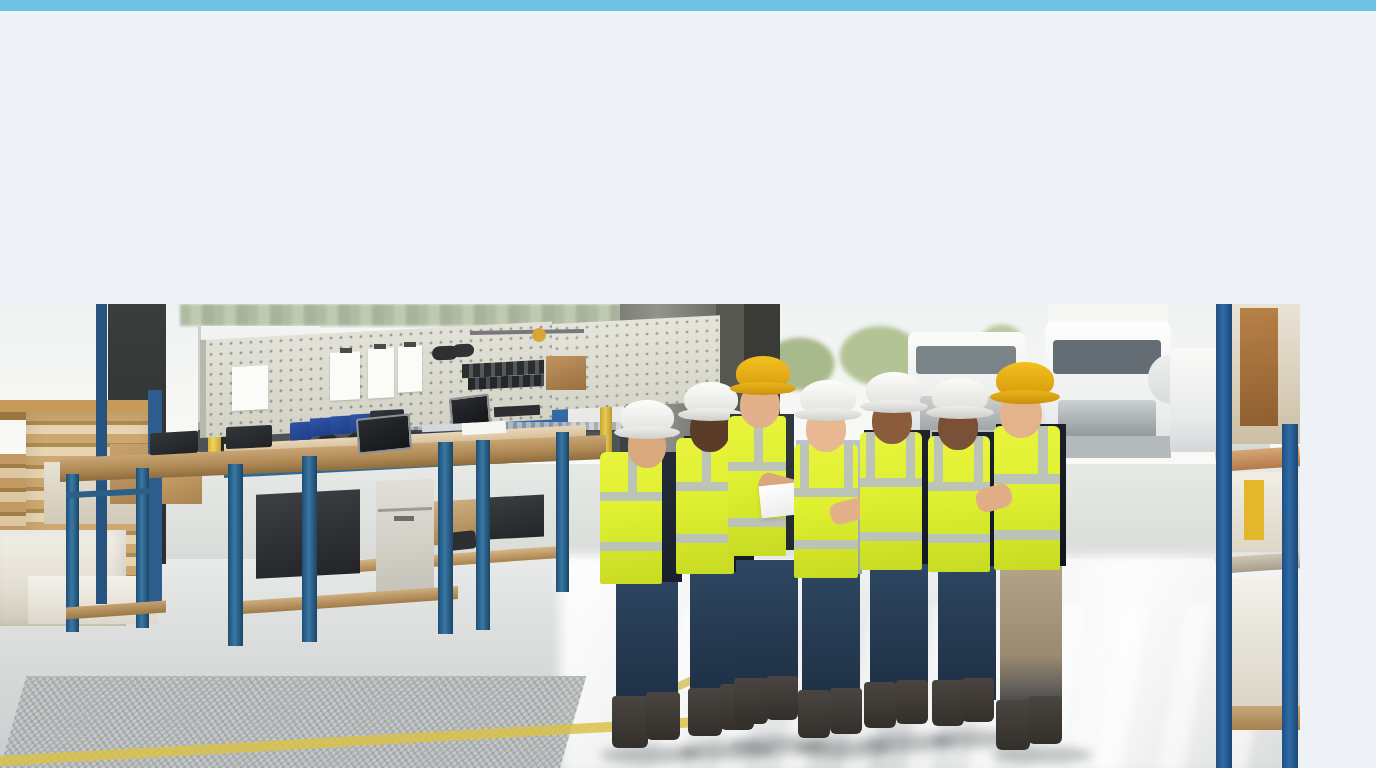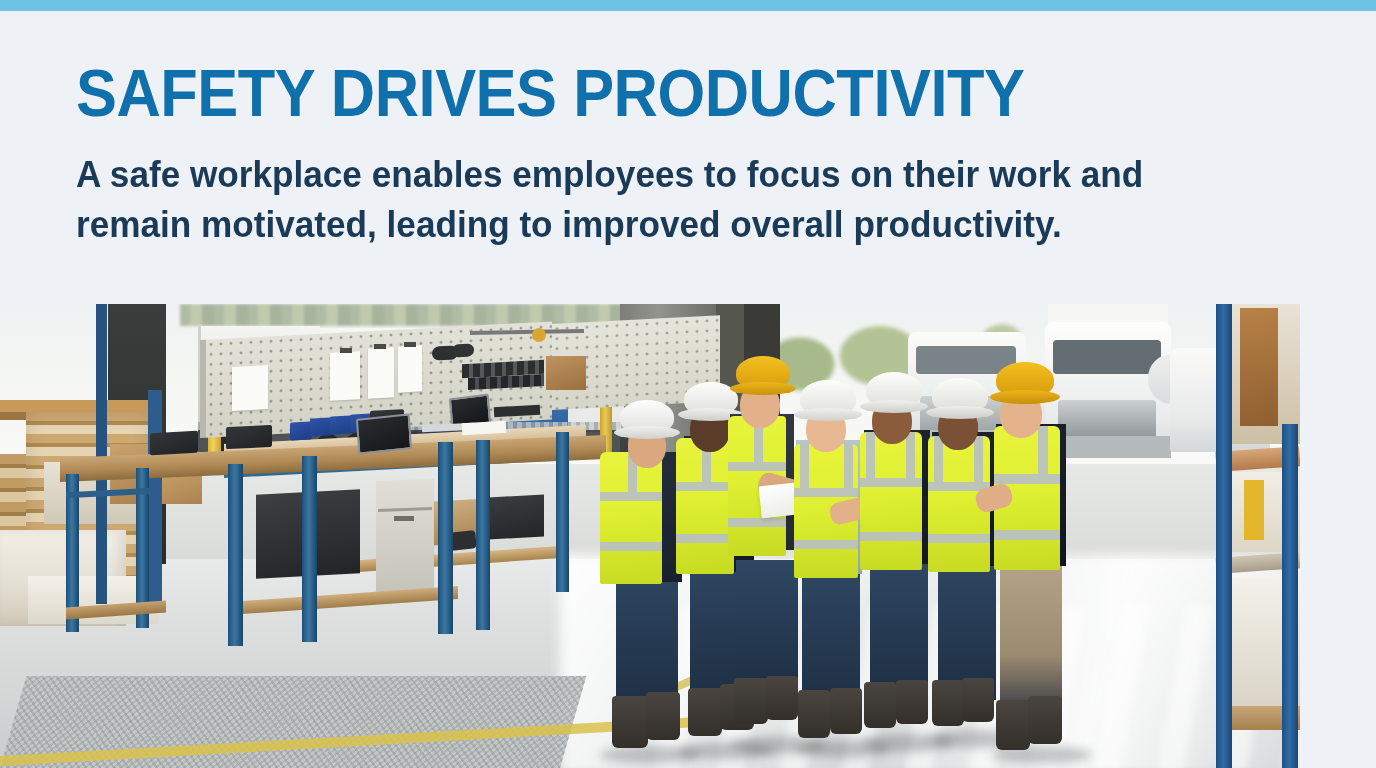--- a/index.html
+++ b/index.html
@@ -294,24 +294,20 @@
   
   #photo-right-fill { position:absolute; left:1300px; top:304px; width:76px; height:464px; background:#eef2f6; }
 </style>
 </head>
 <body>
 
 <div id="slide">
 
   <div id="top-bar"></div>
 
-  <div id="header">
-    <div id="title">SAFETY DRIVES PRODUCTIVITY</div>
-    <div id="subtitle">A safe workplace enables employees to focus on their work and remain motivated, leading to improved overall productivity.</div>
-  </div>
 
   <div id="photo">
 
     <div class="layer sky"></div>
     <div class="layer trees"></div>
     <div class="layer tree-strip"></div>
 
     <div class="layer floor-out"></div>
     <div class="layer floor-in"></div>
 

